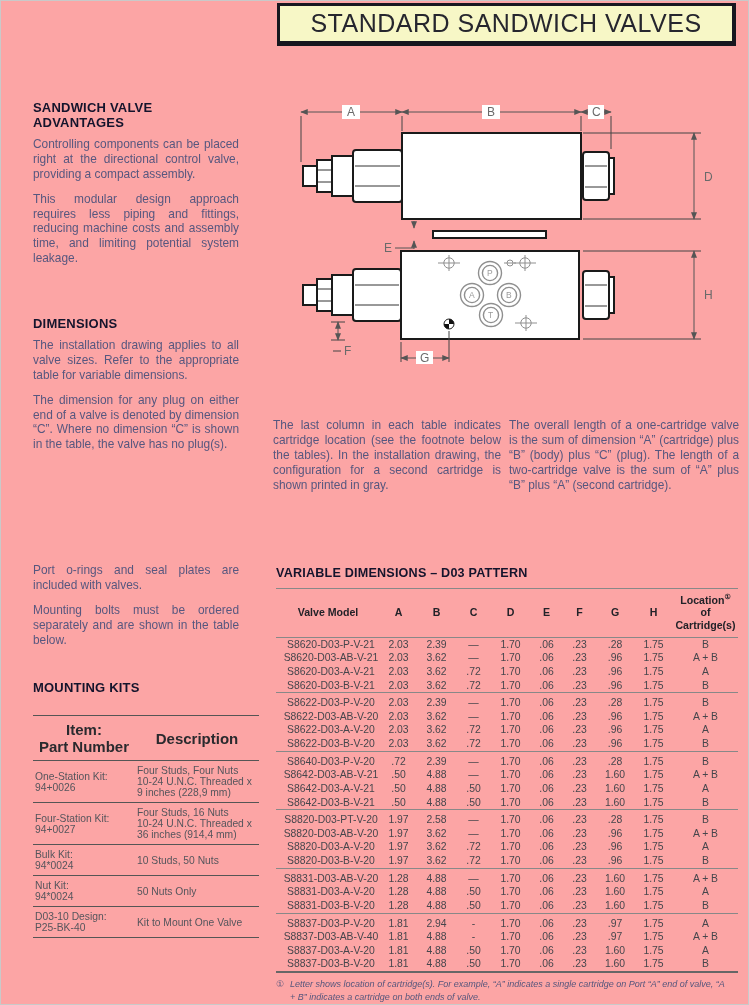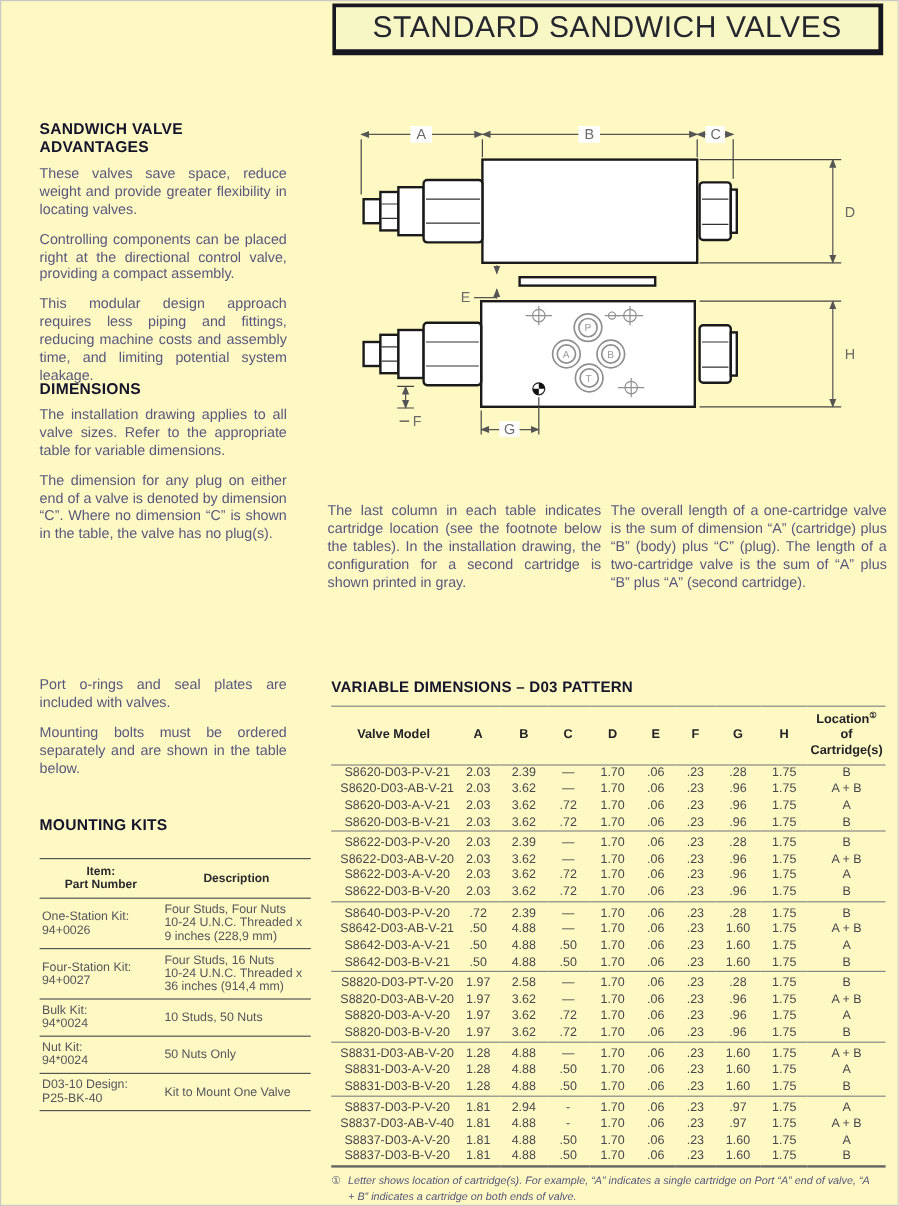--- a/index.html
+++ b/index.html
@@ -1,37 +1,37 @@
 <!DOCTYPE html>
 <html><head>
 <meta charset="utf-8">
 <style>
   html,body { margin:0; padding:0; background:#fff; }
   .page {
-    position:relative; width:749px; height:1005px; background:#fef9c3;
+    position:relative; width:749px; height:1005px; background:#fca5a5;
     font-family:"Liberation Sans", sans-serif; overflow:hidden;
     box-sizing:border-box; border:1px solid #c9c9c9;
   }
 
   
   .banner {
     position:absolute; left:276px; top:2px; width:459px; height:43px;
     background:#f7f7c6; border:3px solid #17171f; border-bottom-width:5px; border-right-width:4px;
     display:flex; align-items:center; justify-content:center; box-sizing:border-box;
   }
   .banner span { font-size:25px; font-weight:400; color:#26262e; letter-spacing:0.5px; }
 
   
   .block { position:absolute; left:32px; width:206px; }
   .block h3 { margin:0 0 7px 0; font-size:13px; font-weight:bold; color:#14142c; letter-spacing:0.2px; }
   .block p, .note { margin:0 0 10px 0; font-size:11.9px; line-height:1.25; color:#57577f; text-align:justify; }
 
   
   .kits { width:226px; border-collapse:collapse; margin-top:20px; }
-  .kits th { border-top:1px solid #555; border-bottom:1px solid #555; font-size:10px; color:#2a2a2e; padding:5px 2px; font-weight:bold; vertical-align:middle; }
+  .kits th { border-top:1px solid #555; border-bottom:1px solid #555; font-size:15px; color:#2a2a2e; padding:5px 2px; font-weight:bold; vertical-align:middle; }
   .kits td { border-bottom:1px solid #555; font-size:10.3px; color:#55555c; padding:4px 2px; vertical-align:middle; }
   .kits td.item { text-align:left; width:98px; }
   .pre { white-space:pre-line; }
 
   
   .note { position:absolute; top:417px; }
 
   
   .vd { position:absolute; left:275px; top:565px; width:462px; }
   .vd h3 { margin:0 0 8px 0; font-size:12.6px; font-weight:bold; color:#14142c; letter-spacing:0.2px; }
@@ -54,21 +54,20 @@
 <body>
 
 <div class="page">
 
   <div class="banner">
     <span>STANDARD SANDWICH VALVES</span>
   </div>
 
   <div class="block" style="top:99px">
     <h3>SANDWICH VALVE ADVANTAGES</h3>
-    <p>These valves save space, reduce weight and provide greater flexibility in locating valves.</p>
     <p>Controlling components can be placed right at the directional control valve, providing a compact assembly.</p>
     <p>This modular design approach requires less piping and fittings, reducing machine costs and assembly time, and limiting potential system leakage.</p>
   </div>
 
   <div class="block" style="top:315px">
     <h3>DIMENSIONS</h3>
     <p>The installation drawing applies to all valve sizes. Refer to the appropriate table for variable dimensions.</p>
     <p>The dimension for any plug on either end of a valve is denoted by dimension “C”. Where no dimension “C” is shown in the table, the valve has no plug(s).</p>
   </div>
 

